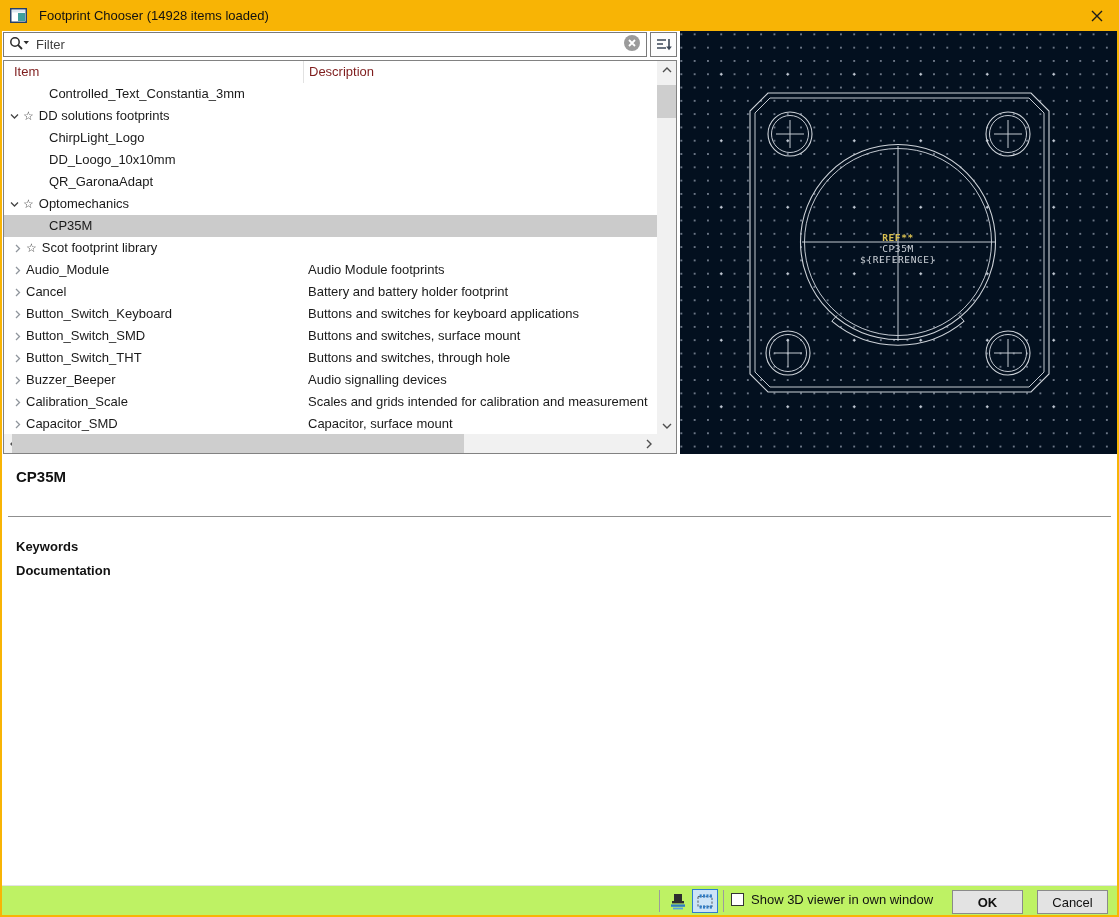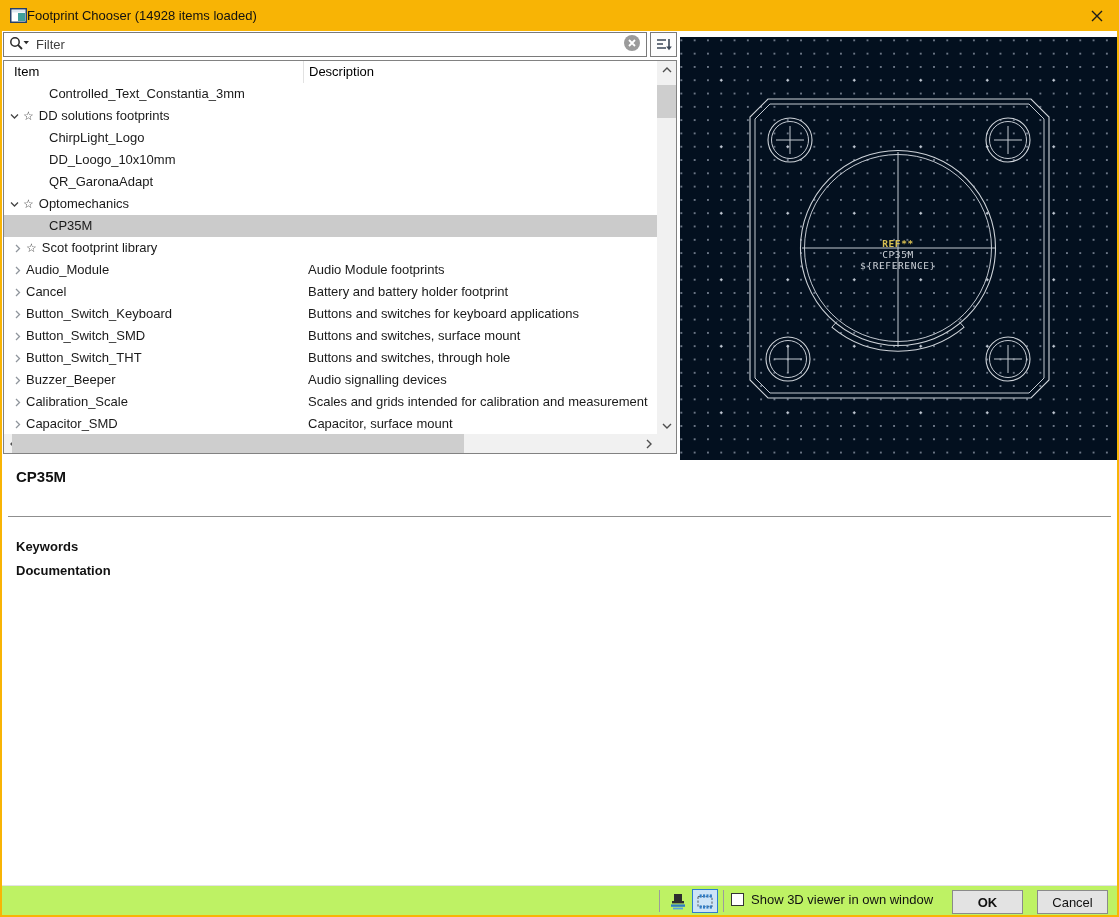--- a/index.html
+++ b/index.html
@@ -7,33 +7,33 @@
   body { background:#fff; overflow:hidden; }
   .window { position:relative; width:1119px; height:917px; background:#ffffff; }
 
   
   .titlebar { position:absolute; left:0; top:0; width:1119px; height:31px; background:#f8b405; display:flex; align-items:center; }
   .frame-left  { position:absolute; left:0; top:31px; width:2px; height:886px; background:#f8b405; }
   .frame-right { position:absolute; left:1117px; top:31px; width:2px; height:886px; background:#f8b405; }
   .frame-bottom{ position:absolute; left:0; top:915px; width:1119px; height:2px; background:#f8b405; }
 
   .title-icon { margin-left:10px; }
-  .title-text { margin-left:0; font-size:13px; color:#111; }
+  .title-text { margin-left:12px; font-size:13px; color:#111; }
   .close-btn { position:absolute; right:0; top:0; width:45px; height:31px; display:flex; align-items:center; justify-content:center; cursor:pointer; }
 
   
   .filter-input { position:absolute; left:3px; top:32px; width:644px; height:25px; border:1px solid #7a7a7a; padding:0 30px 0 32px; font-size:13px; color:#ef4444; outline:none; }
   .filter-input::placeholder { color:#3f3f3f; opacity:1; }
   .search-icon { position:absolute; left:9px; top:36px; pointer-events:none; }
   .clear-btn { position:absolute; left:622px; top:34px; width:20px; height:20px; border:none; background:transparent; cursor:pointer; }
   .sort-btn { position:absolute; left:650px; top:32px; width:27px; height:25px; border:1px solid #7a7a7a; background:#fcfcfc; display:flex; align-items:center; justify-content:center; }
 
   
   .list-panel { position:absolute; left:3px; top:60px; width:674px; height:394px; border:1px solid #828282; background:#fff; overflow:hidden; }
-  .list-header { position:absolute; left:0; top:0; width:653px; height:22px; background:#fff; font-size:13px; color:#000000; }
+  .list-header { position:absolute; left:0; top:0; width:653px; height:22px; background:#fff; font-size:13px; color:#7f1d1d; }
   .hcell-item { position:absolute; left:10px; top:3px; }
   .hcell-desc { position:absolute; left:305px; top:3px; }
   .hdr-divider { position:absolute; left:299px; top:0; width:1px; height:22px; background:#e2e2e2; }
   .tree-rows { position:absolute; left:0; top:22px; width:653px; height:352px; }
   .trow { position:relative; width:653px; height:22px; font-size:13px; color:#1a1a1a; cursor:default; }
   .trow.sel { background:#cbcbcb; }
   .cell { position:absolute; top:0; height:22px; line-height:22px; white-space:nowrap; overflow:hidden; display:flex; align-items:center; }
   .ci { left:0; width:302px; }
   .cd { left:304px; width:349px; line-height:22px; display:block; }
   .ind43 { display:inline-block; width:43px; }
@@ -46,21 +46,21 @@
   
   .vscroll { position:absolute; left:653px; top:0; width:19px; height:373px; background:#f1f1f1; }
   .vthumb { position:absolute; left:0; top:24px; width:19px; height:33px; background:#cecece; }
   .sarrow { position:absolute; width:19px; height:17px; display:flex; align-items:center; justify-content:center; }
   .hscroll { position:absolute; left:0; top:373px; width:653px; height:19px; background:#f1f1f1; }
   .hthumb { position:absolute; left:8px; top:0; width:452px; height:19px; background:#cecece; }
   .harrow { position:absolute; width:17px; height:19px; display:flex; align-items:center; justify-content:center; }
   .scroll-corner { position:absolute; left:653px; top:373px; width:19px; height:19px; background:#f1f1f1; }
 
   
-  .preview { position:absolute; left:680px; top:37px; width:437px; height:423px; background:#03101f;
+  .preview { position:absolute; left:680px; top:31px; width:437px; height:423px; background:#03101f;
     background-image:
       radial-gradient(circle, rgba(205,212,222,0.95) 1.1px, transparent 1.3px),
       radial-gradient(circle, rgba(142,152,168,0.75) 0.8px, transparent 1px);
     background-size: 66.5px 66.5px, 13.3px 13.3px;
     background-position: 8px 10px, 8px 10px;
   }
   .preview svg { position:absolute; left:0; top:0; }
   .fp-line { fill:none; stroke:#ced3d9; stroke-width:1.1; }
   .fp-thin { fill:none; stroke:#c3c9d1; stroke-width:1; }
   .fp-text { font-family:"DejaVu Sans Mono",monospace; font-size:9.5px; letter-spacing:0.6px; fill:#ced3d9; text-anchor:middle; }

